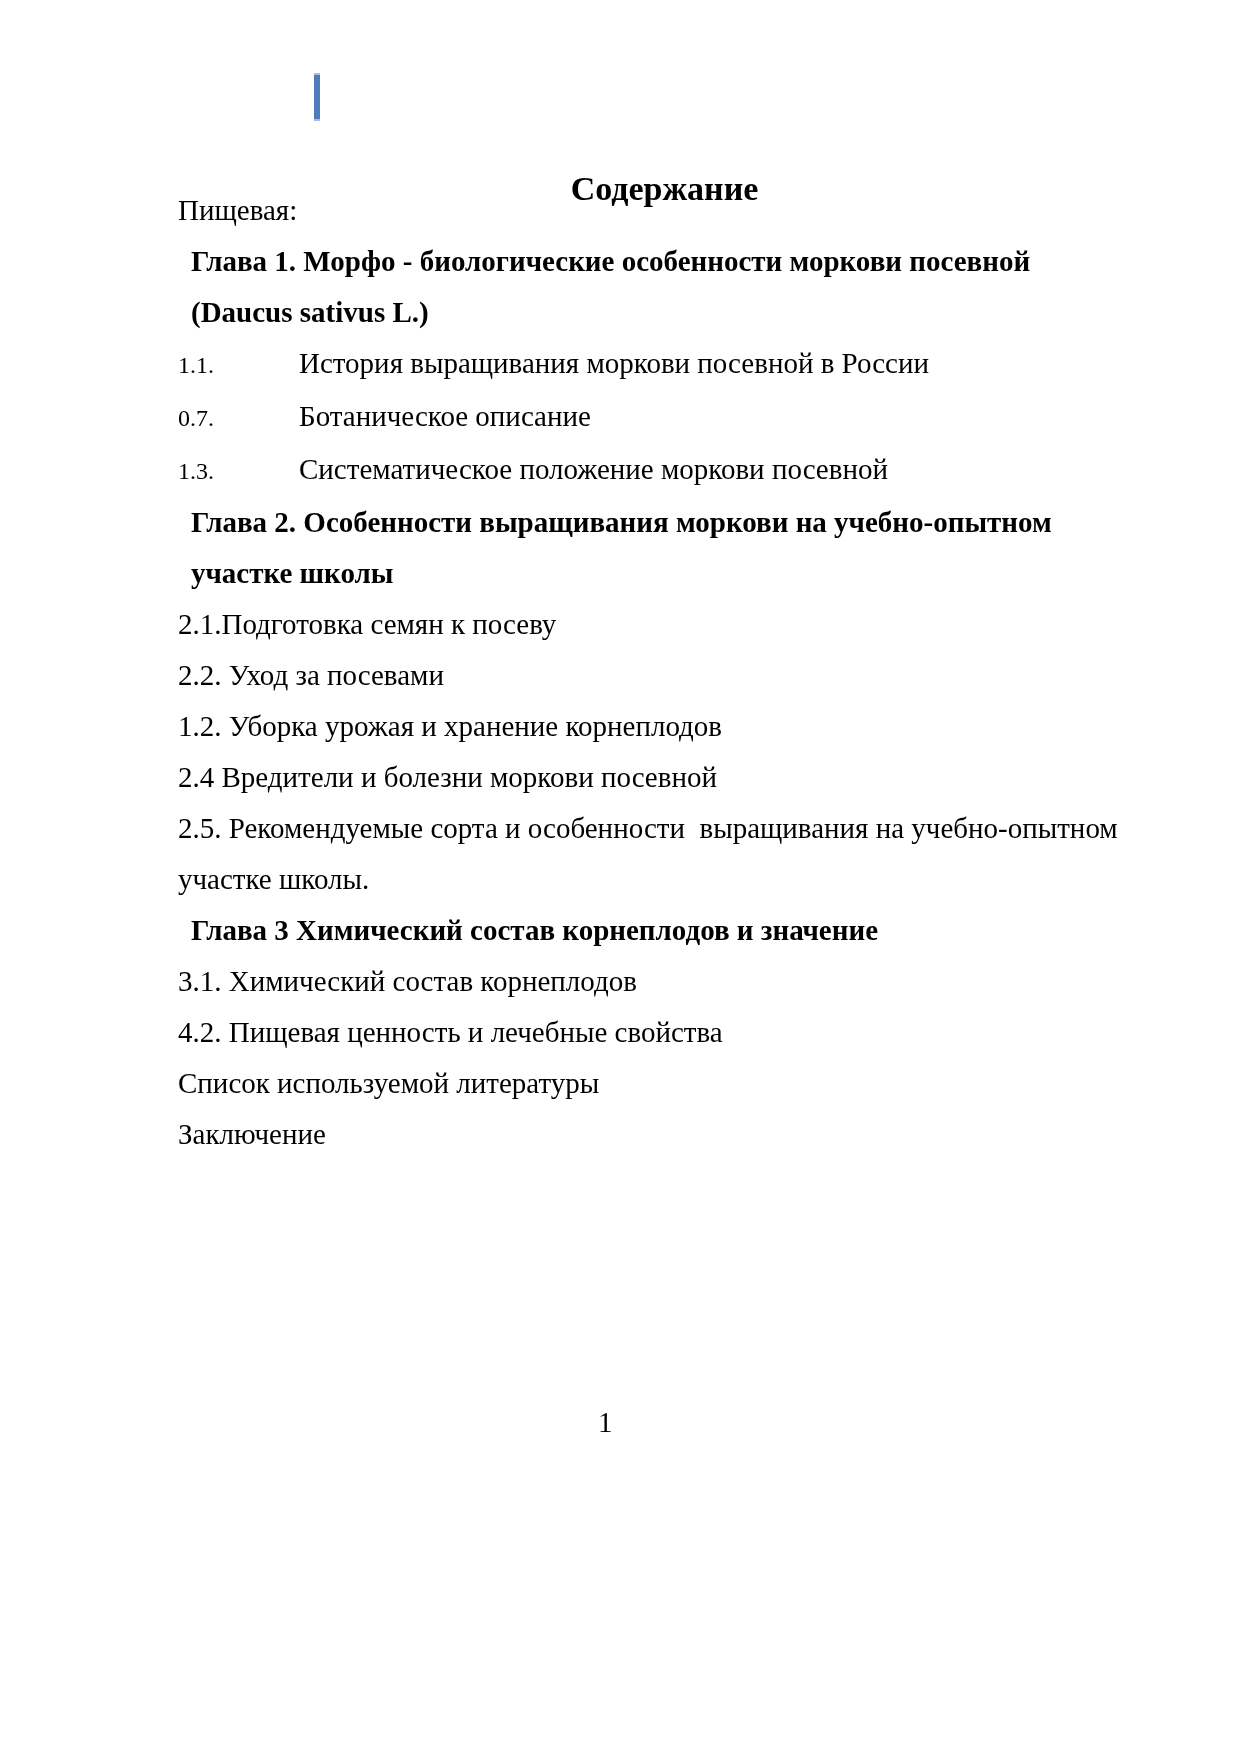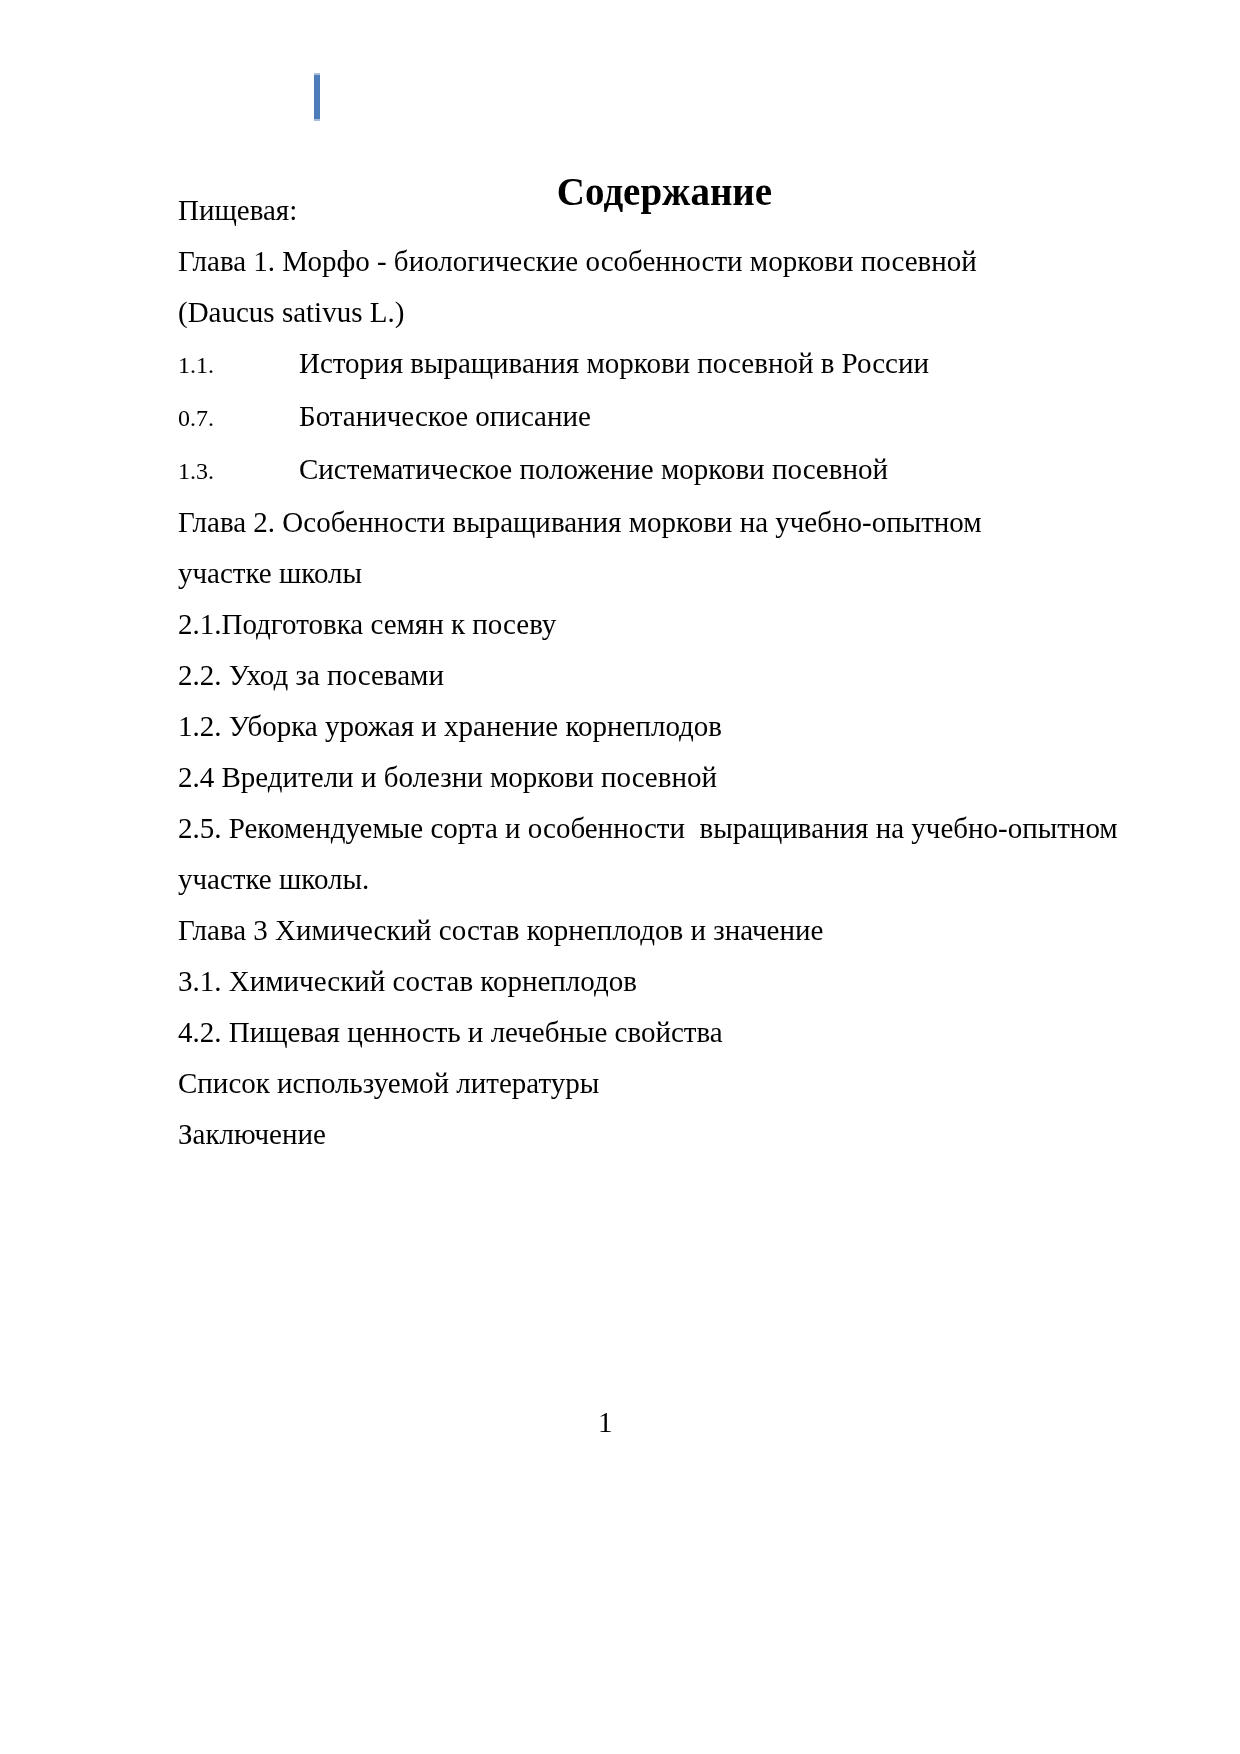--- a/index.html
+++ b/index.html
@@ -26,40 +26,41 @@
     background: #4d7cbb;
     border-top: 2px solid #a9bedb;
     border-bottom: 2px solid #a9bedb;
   }
   .doc-title {
     position: absolute;
     left: 178px;
     top: 146px;
     width: 973px;
     text-align: center;
-    font-size: 39px;
+    font-size: 34px;
     line-height: 40px;
     font-weight: bold;
     white-space: pre-wrap;
   }
   .toc {
     position: absolute;
     left: 178px;
     top: 185px;
     width: 985px;
   }
   .ln {
     margin: 0;
     padding: 0;
     font-size: 29px;
     line-height: 51px;
     white-space: pre-wrap;
   }
   .ln.b {
-    font-weight: normal;
+    font-weight: bold;
+    margin-left: 13px;
   }
   .num {
     display: inline-block;
     width: 121px;
     font-size: 24px;
     vertical-align: baseline;
   }
   .page-number {
     position: absolute;
     left: 598px;

